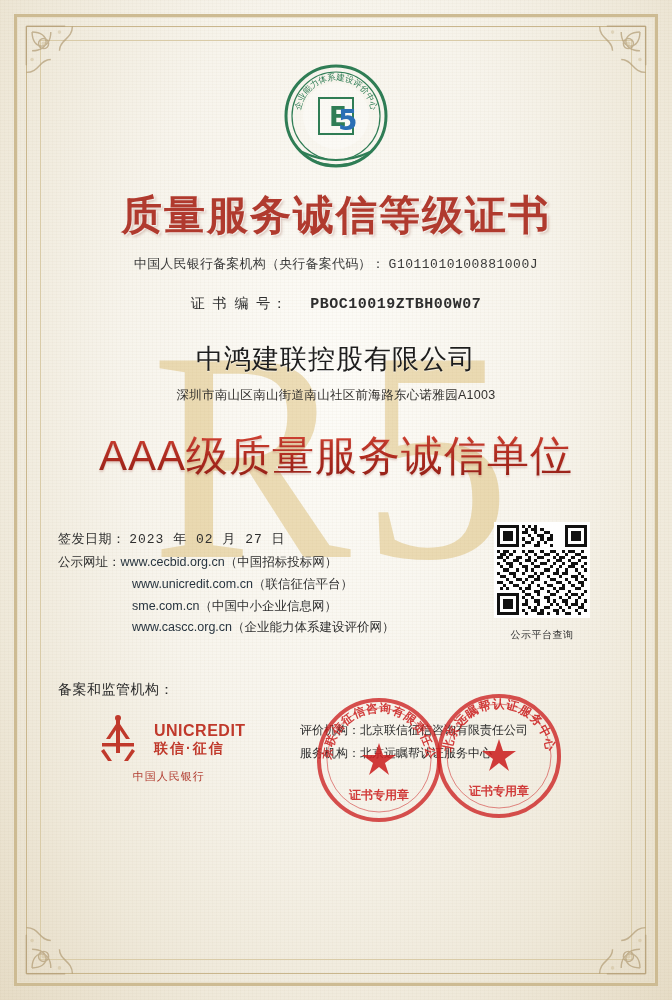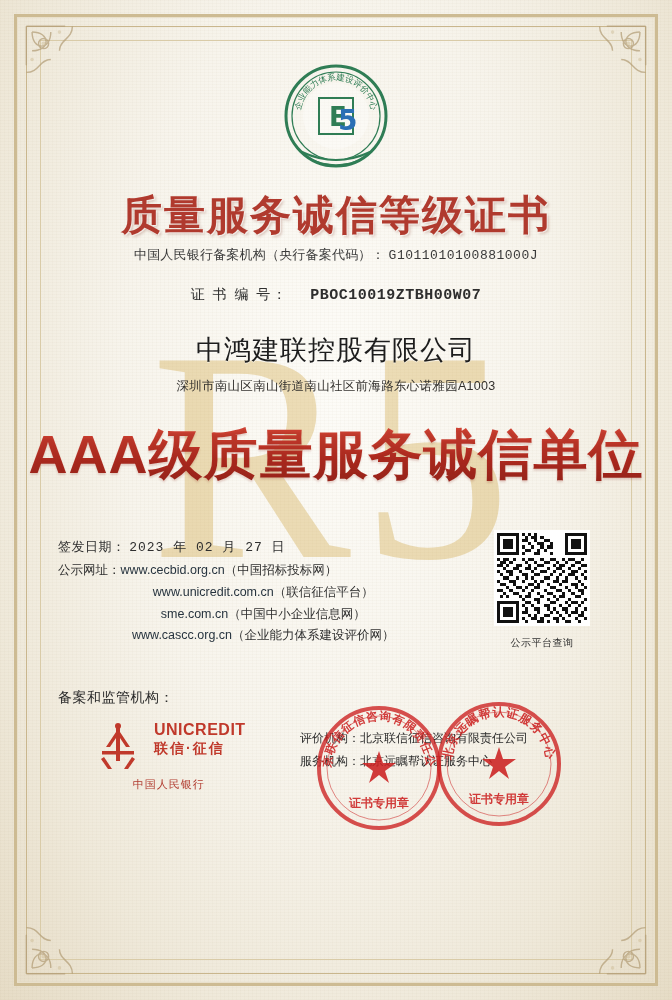--- a/index.html
+++ b/index.html
@@ -93,21 +93,21 @@
   .main-title {
     margin-top: 10px;
     font-family: "DejaVu Sans", sans-serif;
     font-size: 41px;
     font-weight: 700;
     letter-spacing: 2px;
     color: #b03a2e;
     text-shadow: 1px 1px 0 rgba(255,255,255,0.6), 2px 2px 3px rgba(120,40,20,0.25);
   }
   .bank-line {
-    margin-top: 3px;
+    margin-top: 12px;
     font-size: 13px;
     color: #3a3a3a;
     letter-spacing: 0.2px;
   }
   .bank-line .code {
     font-family: "Liberation Mono", monospace;
     letter-spacing: 0.5px;
   }
   .cert-no {
     margin-top: 22px;
@@ -139,22 +139,22 @@
   .rating-label {
     margin-top: 36px;
     align-self: flex-start;
     margin-left: 96px;
     font-size: 16px;
     color: #2b2b2b;
     letter-spacing: 1px;
   }
   .rating-value {
     margin-top: 24px;
-    font-size: 54px;
-    font-weight: 700;
+    font-size: 42px;
+    font-weight: 400;
     letter-spacing: 1px;
     color: #c0392b;
     background: linear-gradient(180deg, #d94a3a 0%, #b02a1f 55%, #8e2018 100%);
     -webkit-background-clip: text;
     background-clip: text;
     -webkit-text-fill-color: transparent;
     text-shadow: 0 2px 2px rgba(140,40,25,0.18);
   }
 
   
@@ -176,21 +176,21 @@
     font-family: "Liberation Mono", monospace;
     letter-spacing: 1px;
   }
   .sites-title { }
   .site-line {
     font-size: 12.5px;
     color: #2f2f2f;
     white-space: nowrap;
   }
   .site-line .url { color: #27343f; }
-  .sites-indent { margin-left: 74px; text-align: center; }
+  .sites-indent { margin-left: 74px; }
 
   
   .qr-block {
     position: absolute;
     right: 78px;
     top: -6px;
     width: 104px;
     text-align: center;
   }
   .qr {
@@ -222,21 +222,21 @@
     letter-spacing: 0.5px;
   }
   .reg-logo {
     position: absolute;
     left: 92px;
     top: 32px;
     display: flex;
     flex-direction: column;
     align-items: center;
   }
-  .reg-logo-row { display: flex; align-items: flex-start; gap: 10px; }
+  .reg-logo-row { display: flex; align-items: center; gap: 10px; }
   .pboc-mark { width: 52px; height: 52px; }
   .pboc-mark svg { width: 100%; height: 100%; display: block; }
   .unicredit-text {
     line-height: 1.15;
   }
   .unicredit-en {
     font-size: 16px;
     font-weight: 700;
     color: #c0392b;
     letter-spacing: 0.5px;

